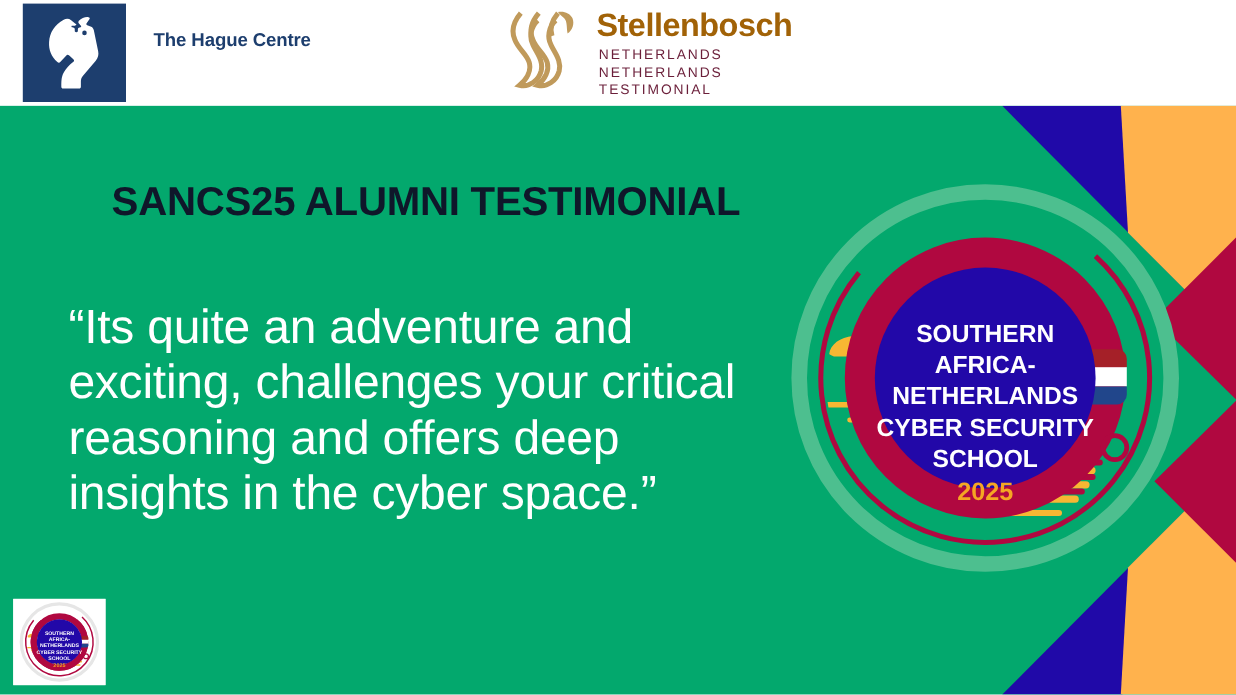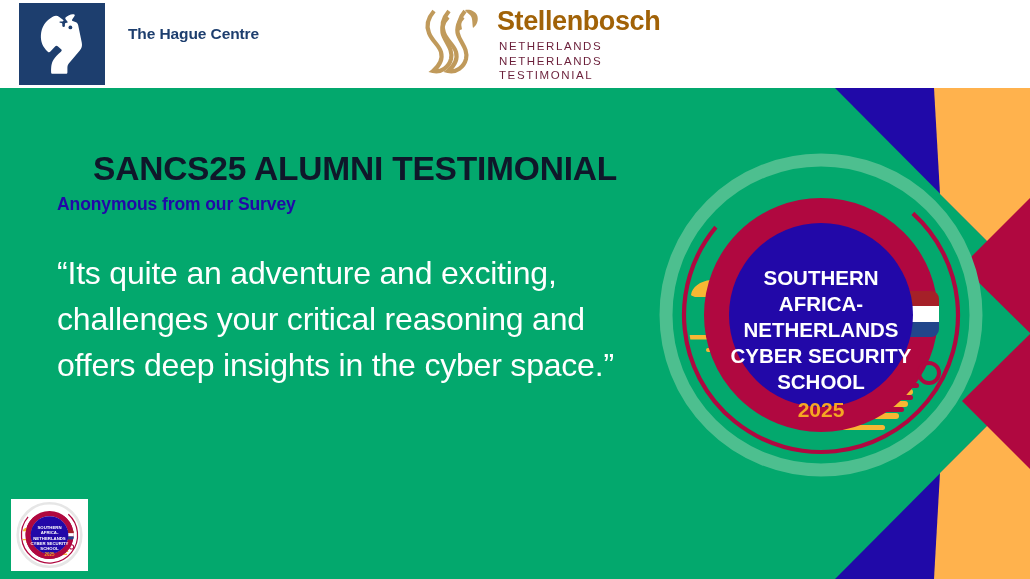--- a/index.html
+++ b/index.html
@@ -146,21 +146,21 @@
     font-weight: bold;
     letter-spacing: -0.1px;
     line-height: 21px;
     white-space: nowrap;
   }
   .quote {
     position: absolute;
     left: 57px; top: 162px;
     width: 565px;
     color: #ffffff;
-    font-size: 32px;
+    font-size: 40px;
     font-weight: normal;
     line-height: 46px;
     letter-spacing: -0.2px;
   }
 
   
   .emblem {
     position: absolute;
     left: 651px; top: 57px;
     width: 340px; height: 340px;
@@ -292,21 +292,20 @@
         <text x="170" y="140" font-size="20.5">SOUTHERN</text>
         <text x="170" y="166" font-size="20.5">AFRICA-</text>
         <text x="170" y="192" font-size="20.5">NETHERLANDS</text>
         <text x="170" y="218" font-size="20.5">CYBER SECURITY</text>
         <text x="170" y="244" font-size="20.5">SCHOOL</text>
         <text x="170" y="272" font-size="21" fill="#f5a623">2025</text>
       </g>
     </svg>
 
     <div class="headline">SANCS25 ALUMNI TESTIMONIAL</div>
-    <div class="subhead">Anonymous from our Survey</div>
     <div class="quote">“Its quite an adventure and exciting, challenges your critical reasoning and offers deep insights in the cyber space.”</div>
 
     <div class="corner-logo">
       <svg viewBox="0 0 77 72" width="77" height="72">
         <rect width="77" height="72" fill="#ffffff"></rect>
         <g transform="translate(38.5,36) scale(0.205) translate(-170,-170)">
           <circle cx="170" cy="170" r="155" fill="none" stroke="#e6e6e6" stroke-width="13"></circle>
           <circle cx="170" cy="170" r="137" fill="none" stroke="#b00840" stroke-width="6" stroke-dasharray="640 221" stroke-dashoffset="-115" transform="rotate(-96 170 170)"></circle>
           <circle cx="170" cy="170" r="114" fill="none" stroke="#b00840" stroke-width="6" stroke-dasharray="560 156" stroke-dashoffset="-95" transform="rotate(-100 170 170)"></circle>
           <g clip-path="url(#sceneClip)">

